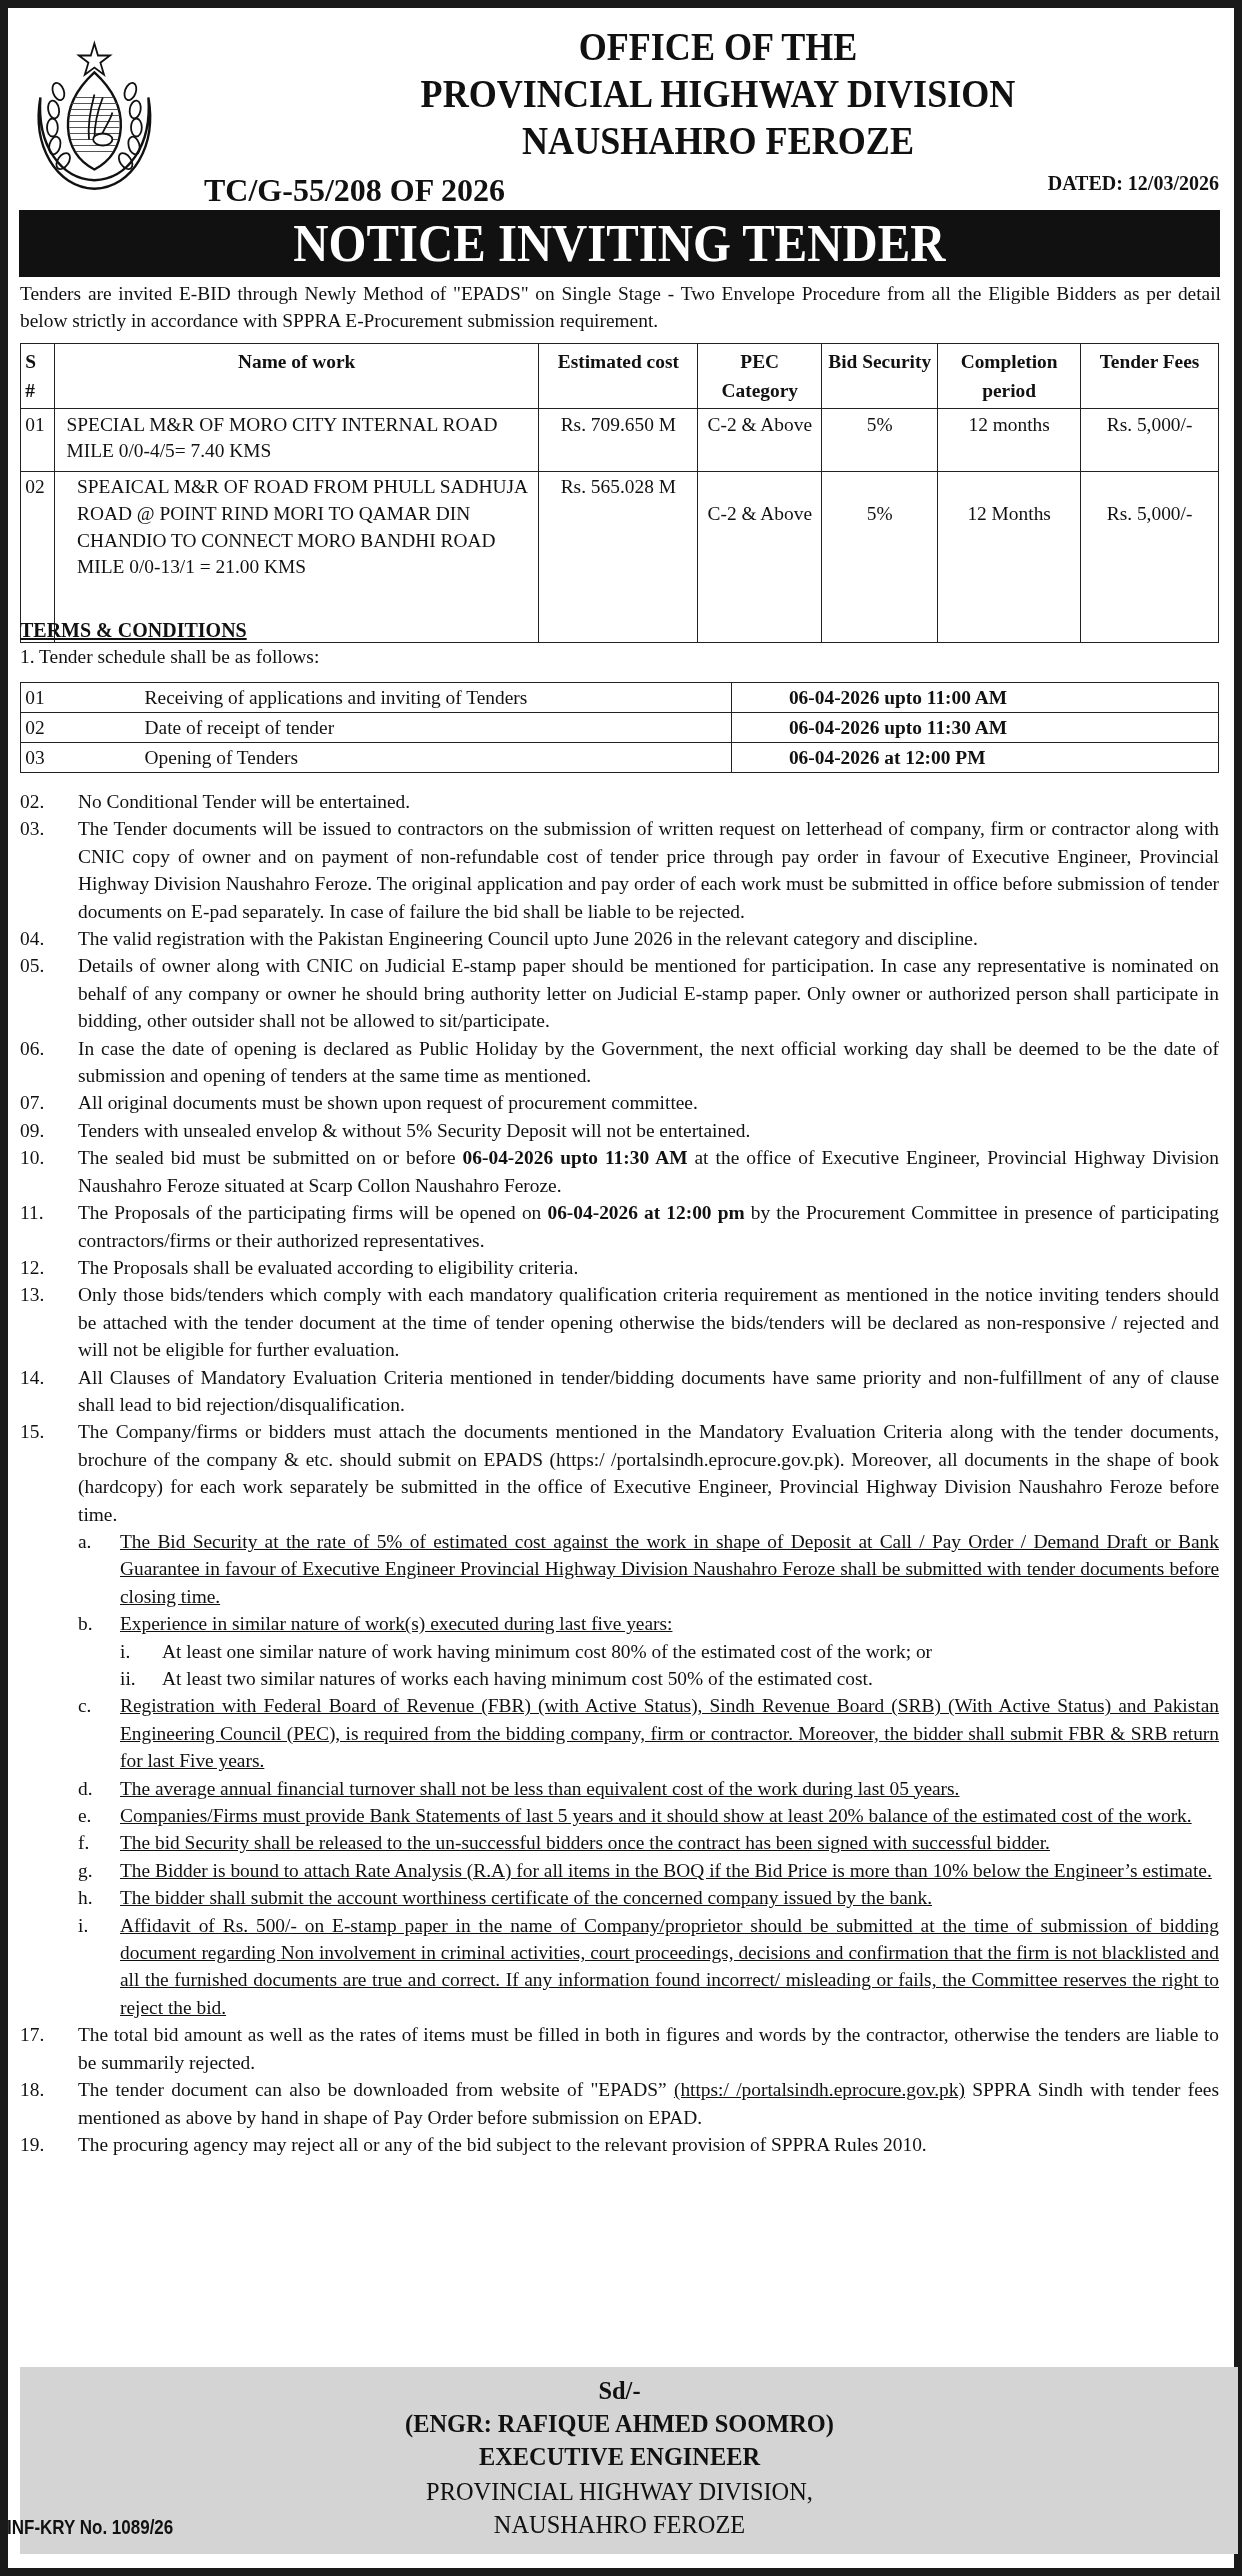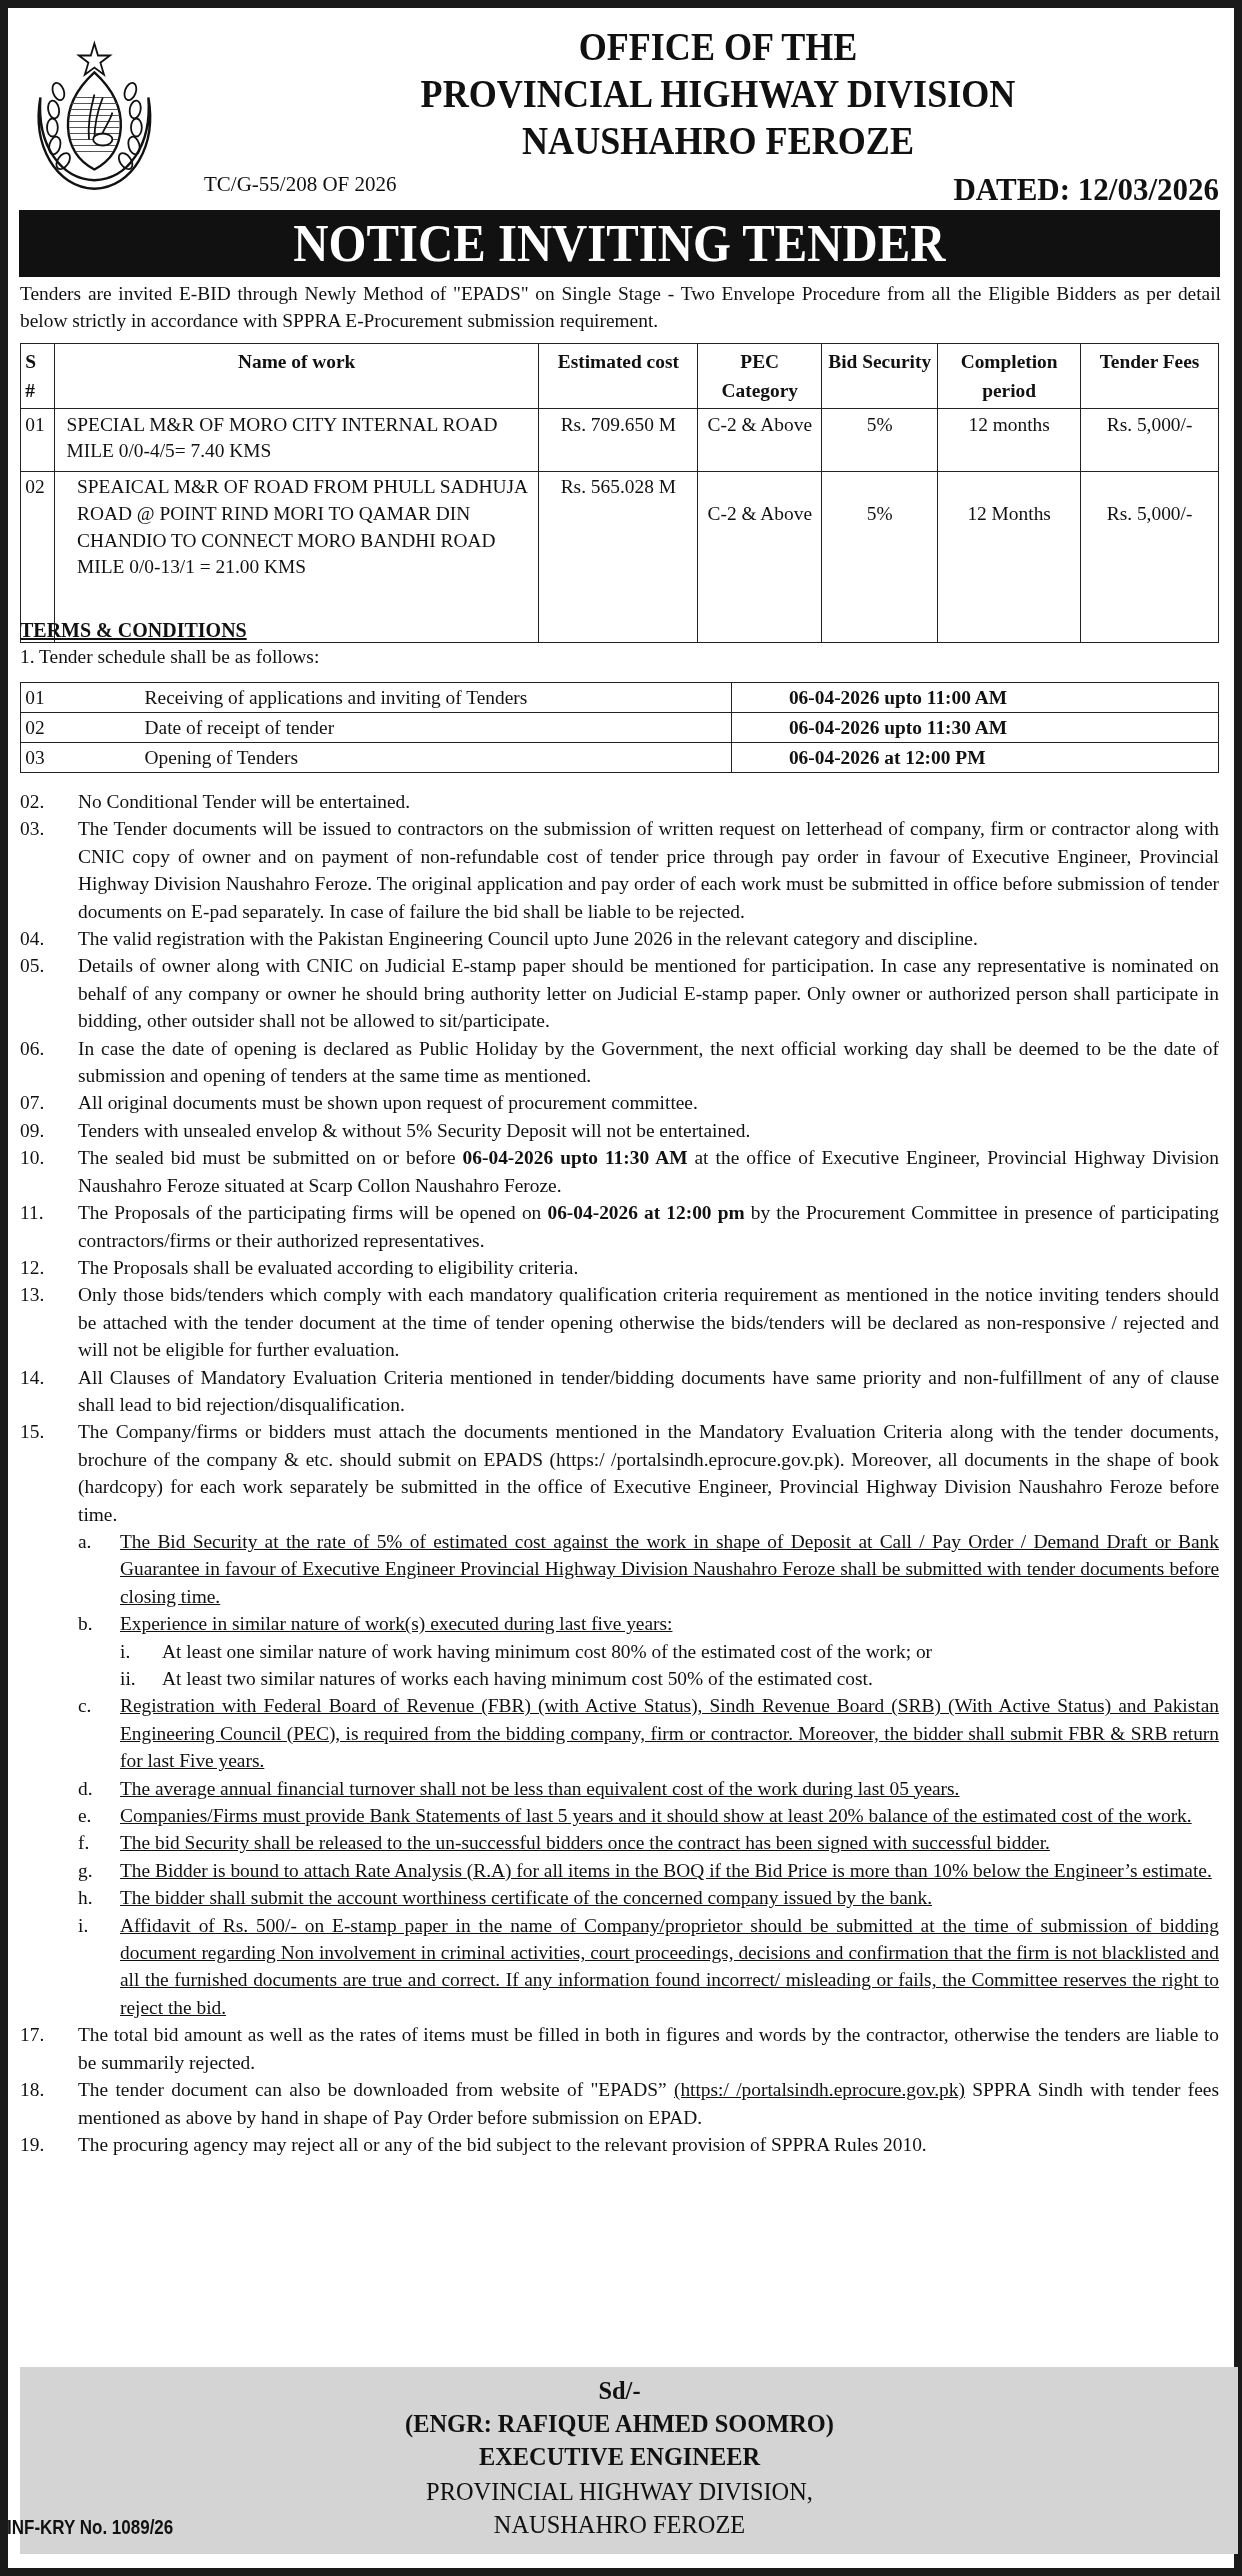--- a/index.html
+++ b/index.html
@@ -10,22 +10,22 @@
   }
   .serif { font-family: "Liberation Serif", "DejaVu Serif", serif; color: #111; }
 
   
   .emblem { position: absolute; left: 32px; top: 33px; width: 144px; height: 165px; }
   .office-title {
     position: absolute; left: 201px; width: 1034px; top: 23px;
     text-align: center; font-weight: bold; font-size: 41px; line-height: 47px;
     letter-spacing: 0px; transform: scaleX(0.88); transform-origin: center top;
   }
-  .ref-no { position: absolute; left: 204px; top: 172px; font-weight: normal; font-size: 21px; }
-  .dated { position: absolute; right: 23px; top: 172px; font-weight: bold; font-size: 31px; }
+  .ref-no { position: absolute; left: 204px; top: 172px; font-weight: bold; font-size: 32px; }
+  .dated { position: absolute; right: 23px; top: 172px; font-weight: bold; font-size: 20px; }
   .banner {
     position: absolute; left: 18.7px; top: 210px; width: 1201px; height: 67px;
     background: #111; color: #fff; text-align: center;
     font-weight: bold; font-size: 53px; line-height: 67px;
   }
   .banner span { display: inline-block; transform: scaleX(0.92); }
 
   .intro { position: absolute; left: 20px; top: 280px; width: 1201px; font-size: 19.4px; line-height: 27px; text-align: justify; }
 
   

